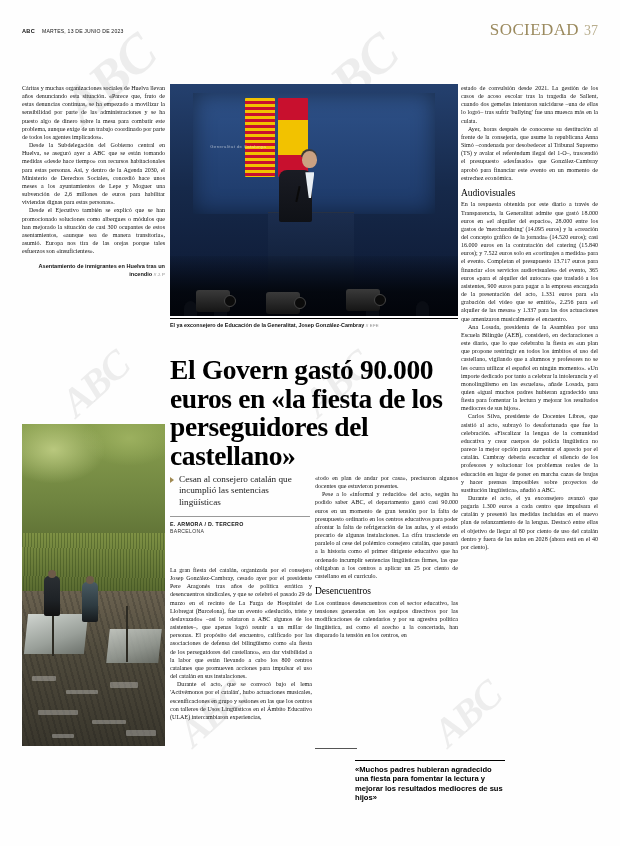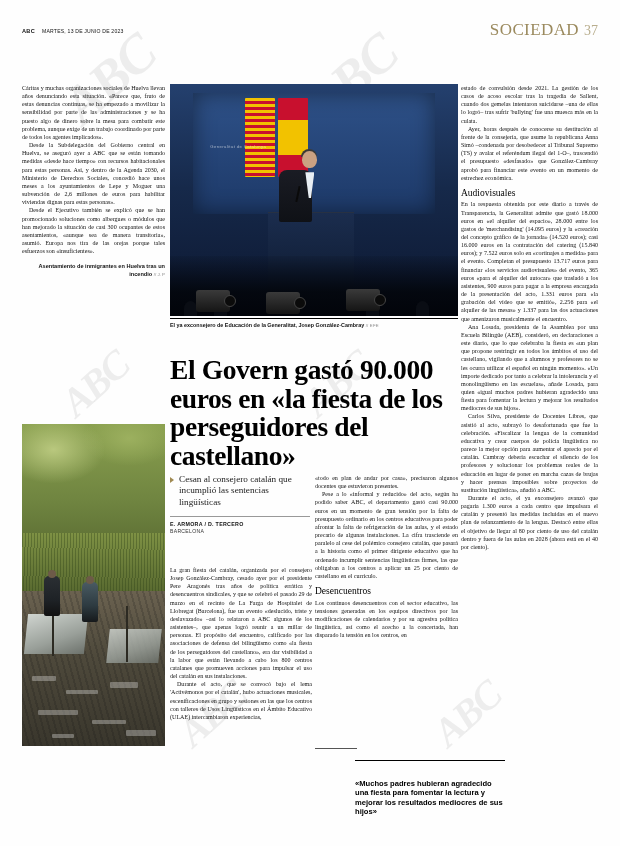--- a/index.html
+++ b/index.html
@@ -359,21 +359,21 @@
     border-top: 0.6px solid #555;
   }
 
   
   .pullquote {
     position: absolute;
     left: 315px;
     top: 752px;
     width: 150px;
     border-top: 0.8px solid #000;
-    padding-top: 18px;
+    padding-top: 4px;
     font-family: "Liberation Sans", sans-serif;
     font-weight: bold;
     font-size: 7.6px;
     line-height: 9.6px;
     color: #000;
   }
 
   
   .wm {
     position: absolute;

